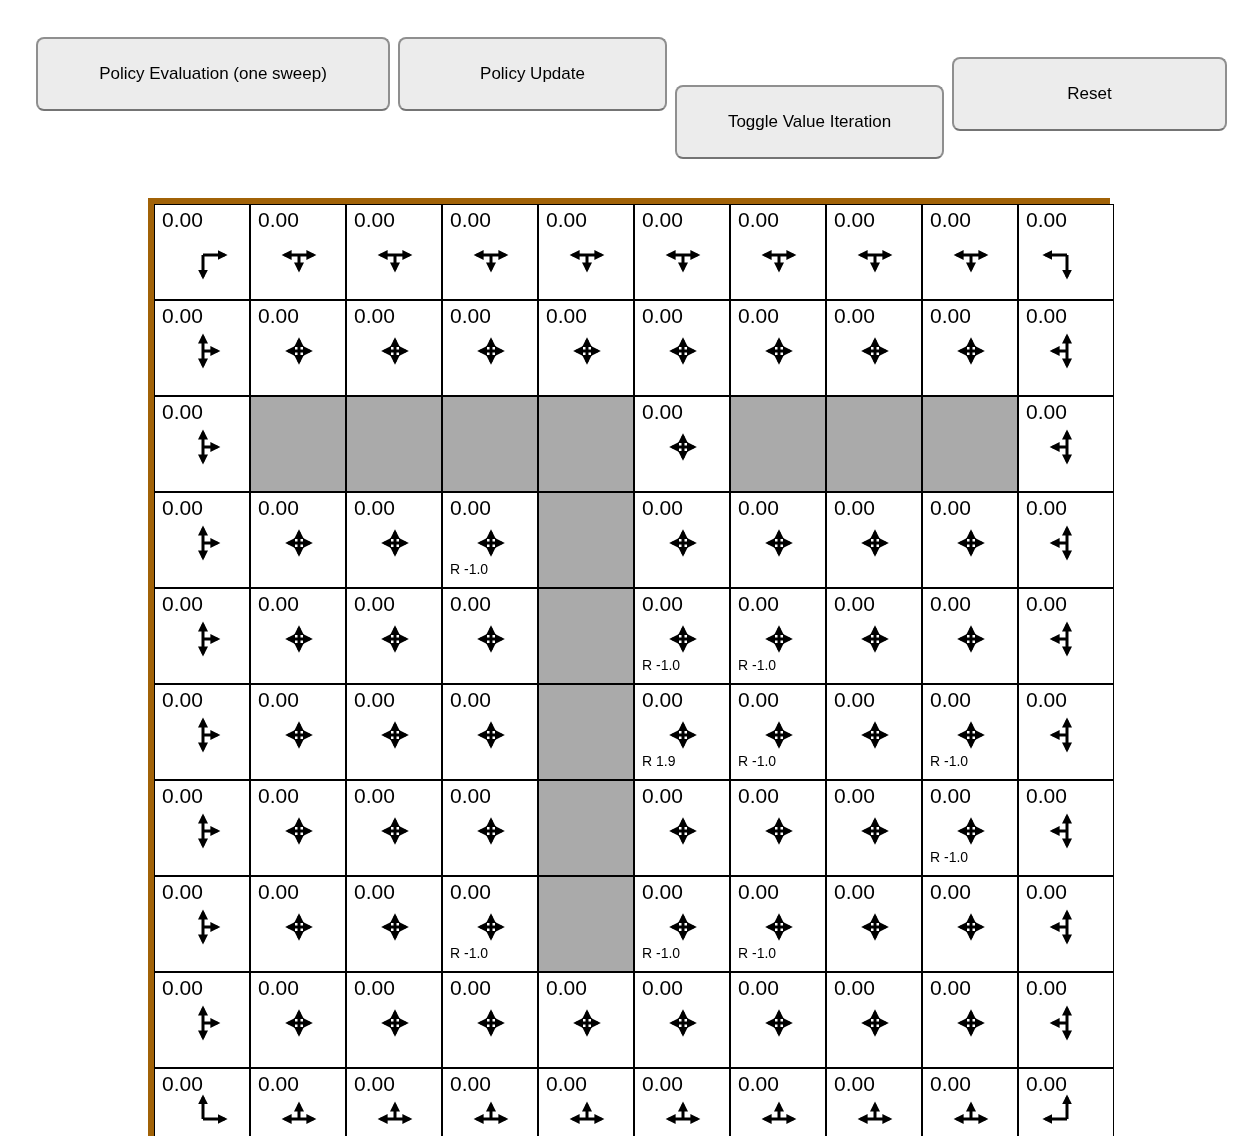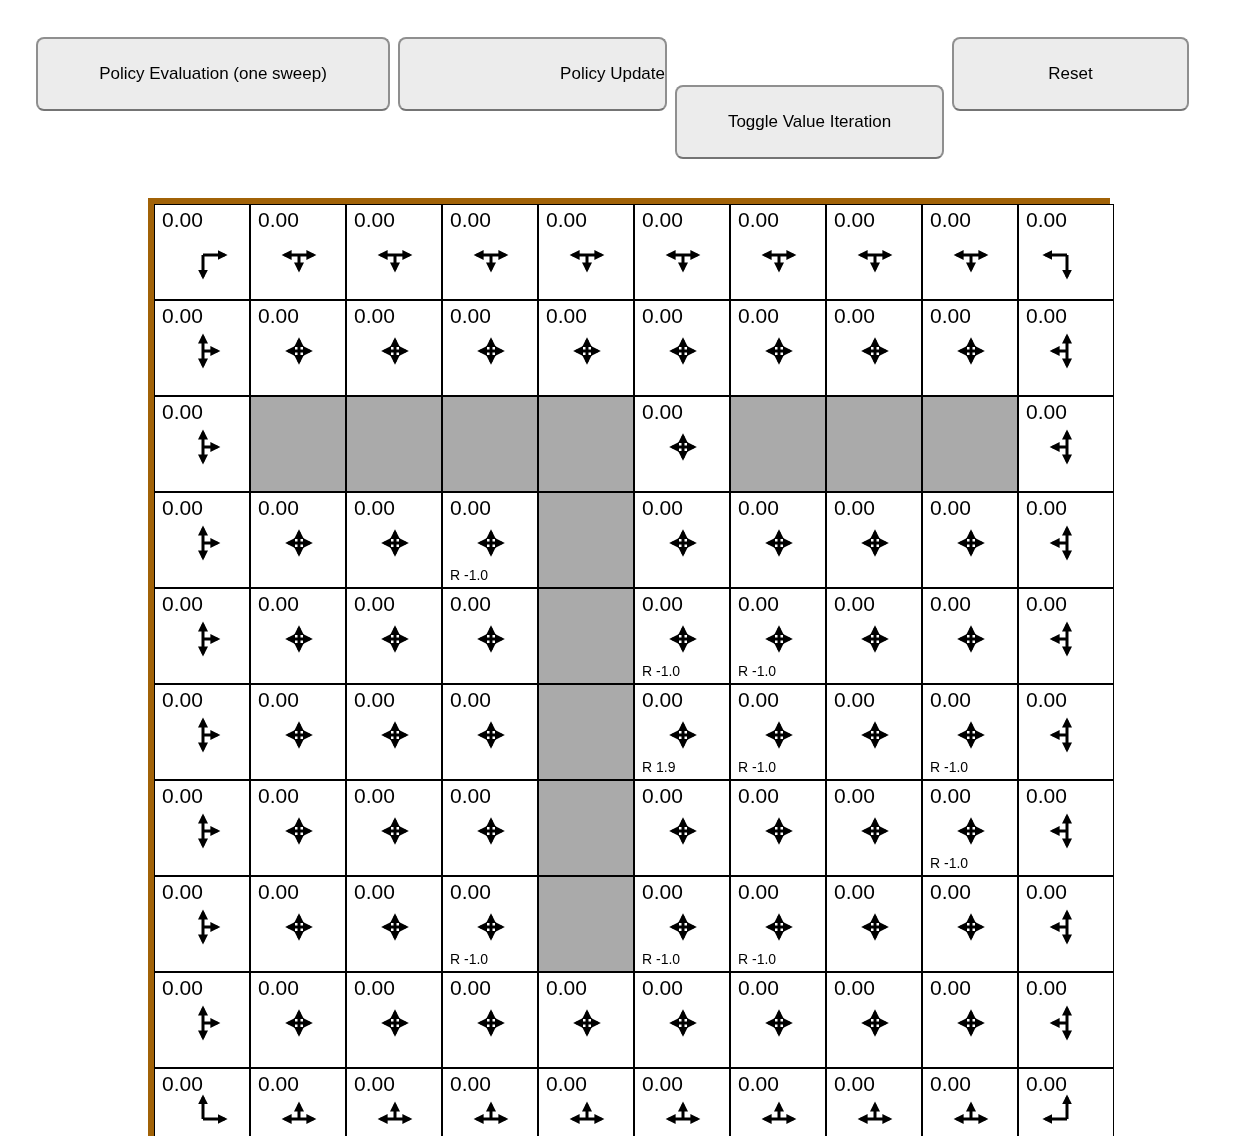--- a/index.html
+++ b/index.html
@@ -21,23 +21,23 @@
     border: 2px solid #8f8f8f;
     border-bottom-color: #747474;
     border-radius: 8px;
     font-family: "Liberation Sans", sans-serif;
     font-size: 17px;
     color: #000;
     cursor: pointer;
     text-align: center;
   }
   .btn-1 { width: 354px; }
-  .btn-2 { width: 269px; text-align: right; }
+  .btn-2 { width: 269px; }
   .btn-3 { width: 269px; margin-top: 48px; }
-  .btn-4 { width: 237px; }
+  .btn-4 { width: 275px; margin-top: 20px; }
   .grid {
     width: 962px;
     margin: 39px auto 0;
     border: 6px solid #a16207;
     display: grid;
     grid-template-columns: repeat(10, 96px);
     grid-auto-rows: 96px;
   }
   .cell {
     position: relative;
@@ -46,21 +46,21 @@
   }
   .cell .val {
     position: absolute;
     top: 3px;
     left: 7px;
     font-size: 21px;
     line-height: 1.15;
   }
   .cell .rew {
     position: absolute;
-    bottom: 4px;
+    bottom: 10px;
     left: 7px;
     font-size: 14px;
   }
   .cell svg.arrows {
     position: absolute;
     left: 0;
     top: 0;
     overflow: visible;
   }
   .defs-holder { position: absolute; width: 0; height: 0; }

